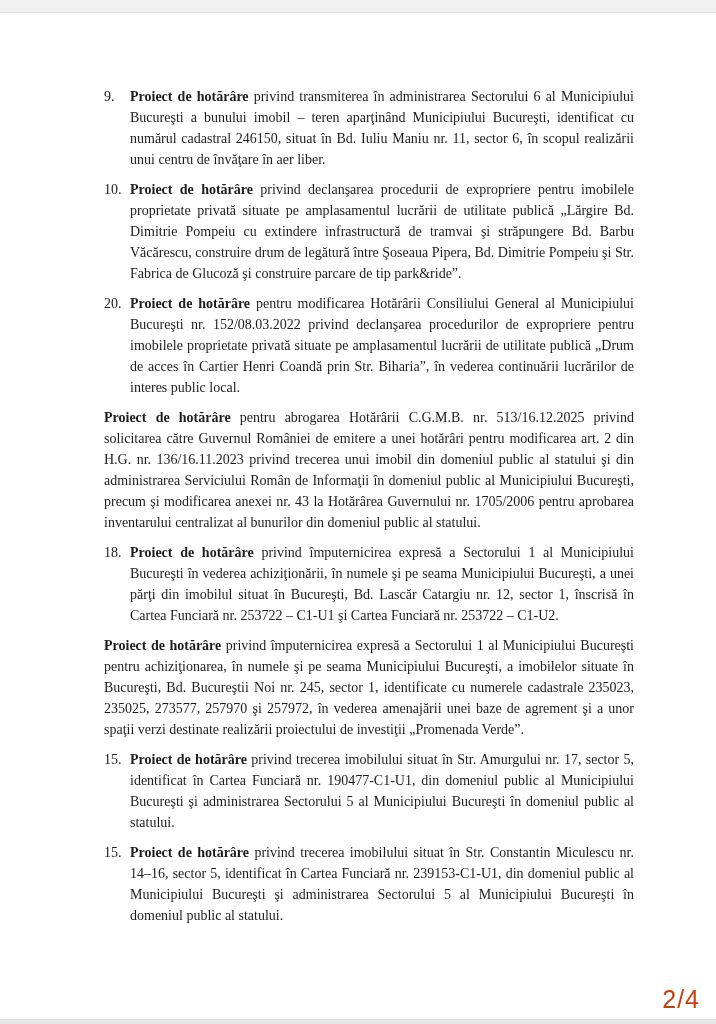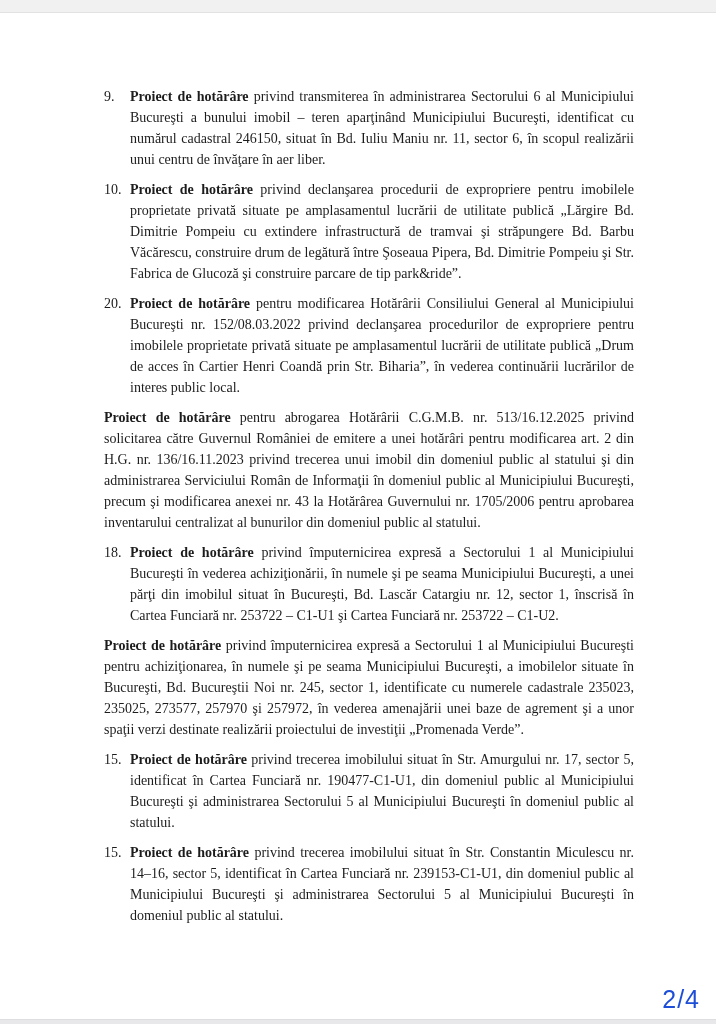--- a/index.html
+++ b/index.html
@@ -52,21 +52,21 @@
   .doc-item .lead {
     font-weight: bold;
   }
   .page-indicator {
     position: absolute;
     right: 16px;
     bottom: 12px;
     font-family: "Liberation Sans", sans-serif;
     font-size: 25px;
     line-height: 1;
-    color: #1d4ed8;
+    color: #c2410c;
     letter-spacing: 1px;
   }
 </style>
 </head>
 <body>
 
 <div class="viewer-top-edge"></div>
 
 <div class="doc-content">
 

